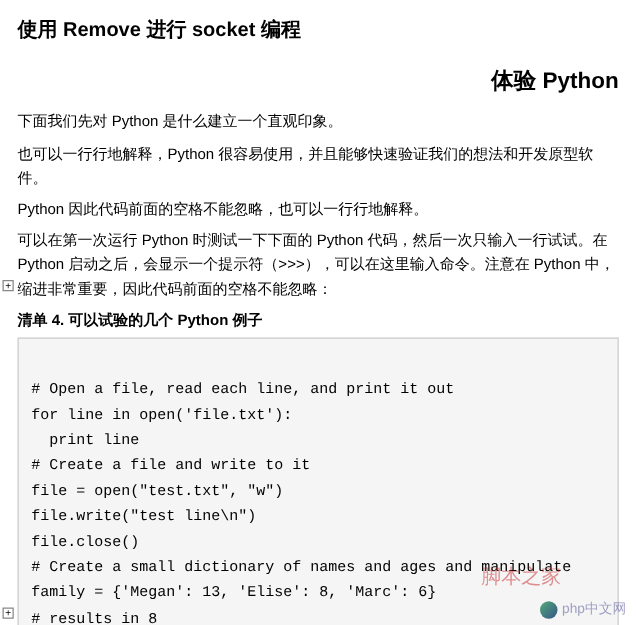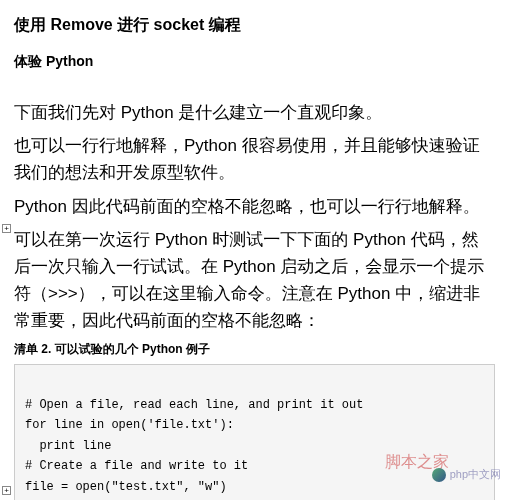--- a/index.html
+++ b/index.html
@@ -18,27 +18,28 @@
       color: #000;
       position: relative;
       overflow: hidden;
     }
     h1 {
       font-size: 16px;
       font-weight: bold;
       margin-bottom: 12px;
     }
     h2 {
-      font-size: 14px;
+      font-size: 18px;
       font-weight: bold;
-      margin-bottom: 27px;
+      margin-bottom: 10px;
+      text-align: right;
     }
     p {
       margin-bottom: 6px;
-      font-size: 17px;
+      font-size: 12px;
     }
     .listing-title {
       font-size: 12px;
       font-weight: bold;
       margin-top: 6px;
       margin-bottom: 4px;
     }
     .code-block {
       background: #f5f5f5;
       border: 1px solid #ccc;
@@ -79,21 +80,21 @@
       position: absolute;
       right: 60px;
       bottom: 25px;
       font-size: 16px;
       color: rgba(200, 40, 40, 0.5);
       font-family: serif;
     }
     .watermark2 {
       position: absolute;
       right: 8px;
-      bottom: 16px;
+      bottom: 3px;
       font-size: 11px;
       color: rgba(100, 100, 160, 0.6);
       display: flex;
       align-items: center;
       gap: 4px;
     }
     .watermark2 .logo {
       width: 14px;
       height: 14px;
       border-radius: 50%;
@@ -104,21 +105,21 @@
 <body>
 
 <h1>使用 Remove 进行 socket 编程</h1>
 <h2>体验 Python</h2>
 
 <p>下面我们先对 Python 是什么建立一个直观印象。</p>
 <p>也可以一行行地解释，Python 很容易使用，并且能够快速验证我们的想法和开发原型软件。</p>
 <p>Python 因此代码前面的空格不能忽略，也可以一行行地解释。</p>
 <p>可以在第一次运行 Python 时测试一下下面的 Python 代码，然后一次只输入一行试试。在 Python 启动之后，会显示一个提示符（&gt;&gt;&gt;），可以在这里输入命令。注意在 Python 中，缩进非常重要，因此代码前面的空格不能忽略：</p>
 
-<div class="listing-title">清单 2. 可以试验的几个 Python 例子</div>
+<div class="listing-title">清单 4. 可以试验的几个 Python 例子</div>
 
 <div class="expand-icon">+</div>
 <div class="code-block">
 # Open a file, read each line, and print it out
 for line in open('file.txt'):
   print line
 # Create a file and write to it
 file = open("test.txt", "w")
 file.write("test line\n")
 file.close()

